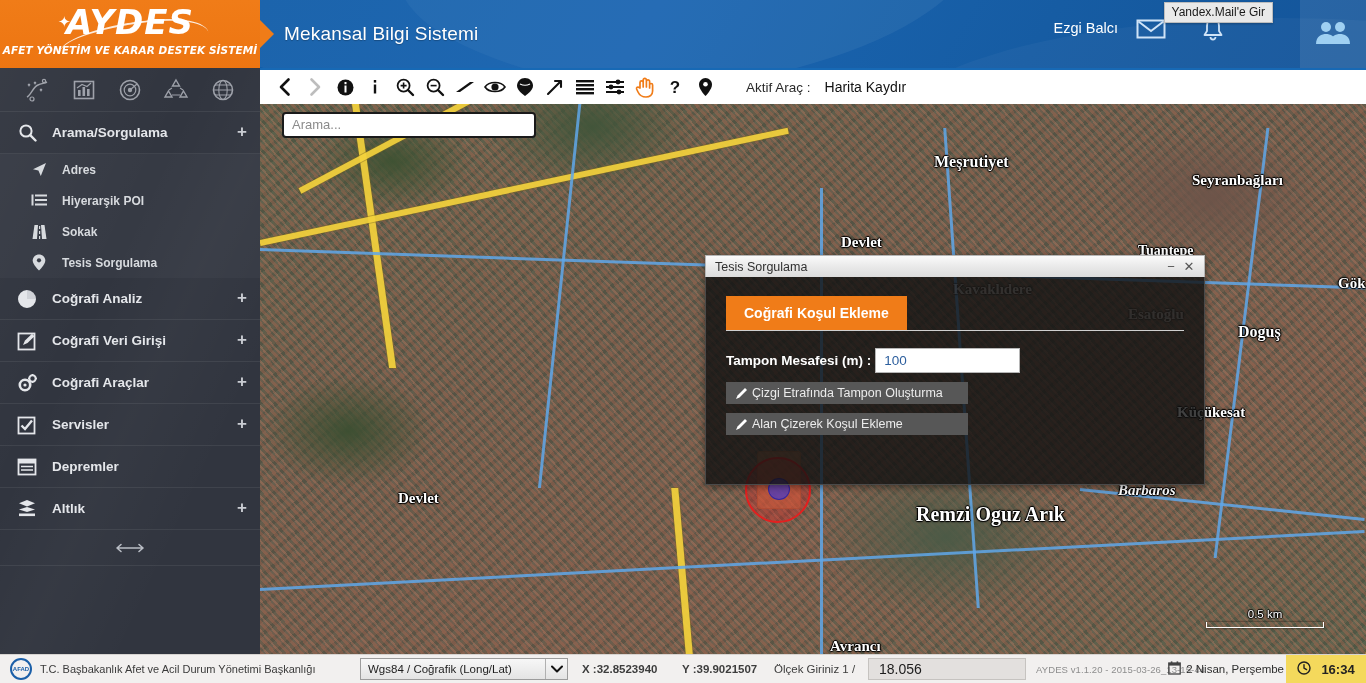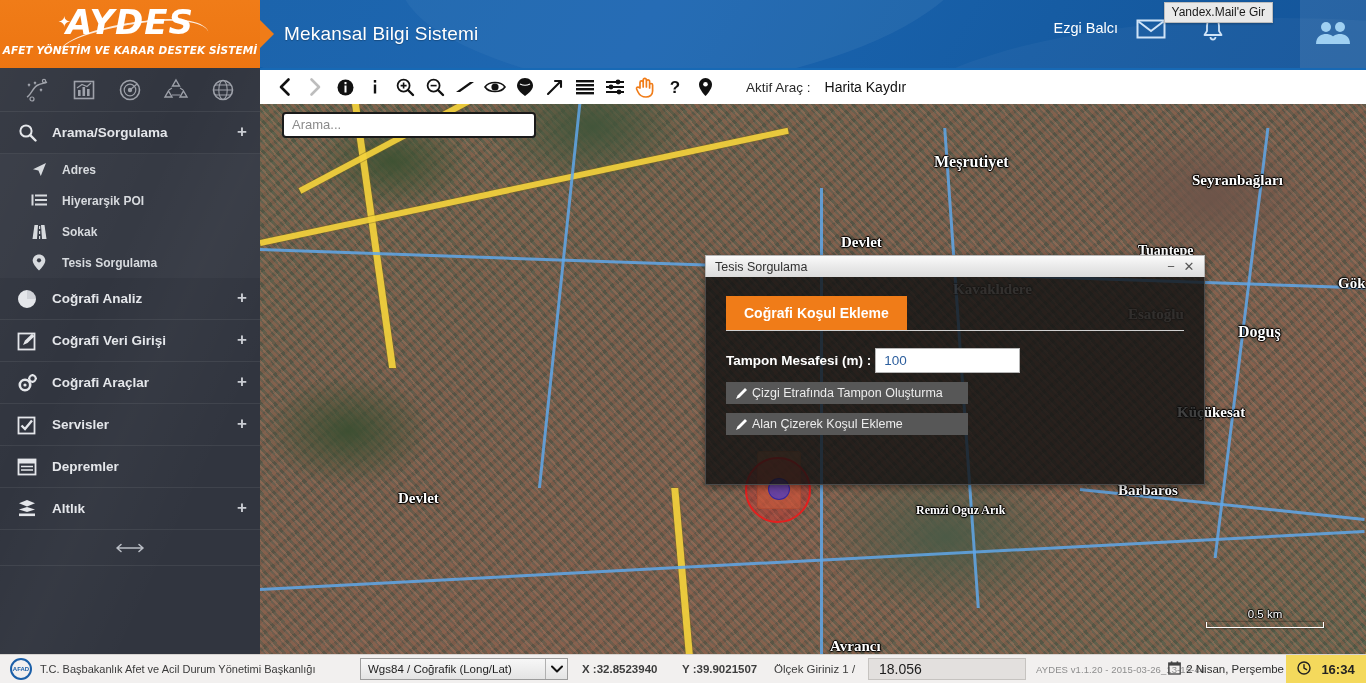--- a/index.html
+++ b/index.html
@@ -743,23 +743,23 @@
   <div>
     <div class="map-label" style="left:934px; top:153px; font-size:16px;">Meşrutiyet</div>
     <div class="map-label" style="left:1192px; top:172px; font-size:15px;">Seyranbağları</div>
     <div class="map-label" style="left:841px; top:234px; font-size:15px;">Devlet</div>
     <div class="map-label" style="left:1138px; top:243px; font-size:14px;">Tuantepe</div>
     <div class="map-label" style="left:953px; top:281px; font-size:15px; opacity:0.5;">Kavaklıdere</div>
     <div class="map-label" style="left:1128px; top:306px; font-size:15px; opacity:0.45;">Esatoğlu</div>
     <div class="map-label" style="left:1338px; top:275px; font-size:15px;">Gök</div>
     <div class="map-label" style="left:1238px; top:323px; font-size:16px;">Doguş</div>
     <div class="map-label" style="left:1177px; top:404px; font-size:15px;">Küçükesat</div>
-    <div class="map-label" style="left:1118px; top:482px; font-size:15px;">Barbaros</div>
+    <div class="map-label" style="left:1118px; top:482px; font-size:15px;font-style:italic;">Barbaros</div>
     <div class="map-label" style="left:398px; top:490px; font-size:15px;">Devlet</div>
-    <div class="map-label" style="left:916px; top:503px; font-size:12px;">Remzi Oguz Arık</div>
+    <div class="map-label" style="left:916px; top:503px; font-size:20px;">Remzi Oguz Arık</div>
     <div class="map-label" style="left:830px; top:638px; font-size:15px;">Avrancı</div>
   </div>
 
   <div id="dialog">
     <div id="dlg-titlebar">
       <div id="dlg-title">Tesis Sorgulama</div>
       <div class="dlg-ctl">−</div>
       <div class="dlg-ctl">✕</div>
     </div>
     <div id="dlg-body">

